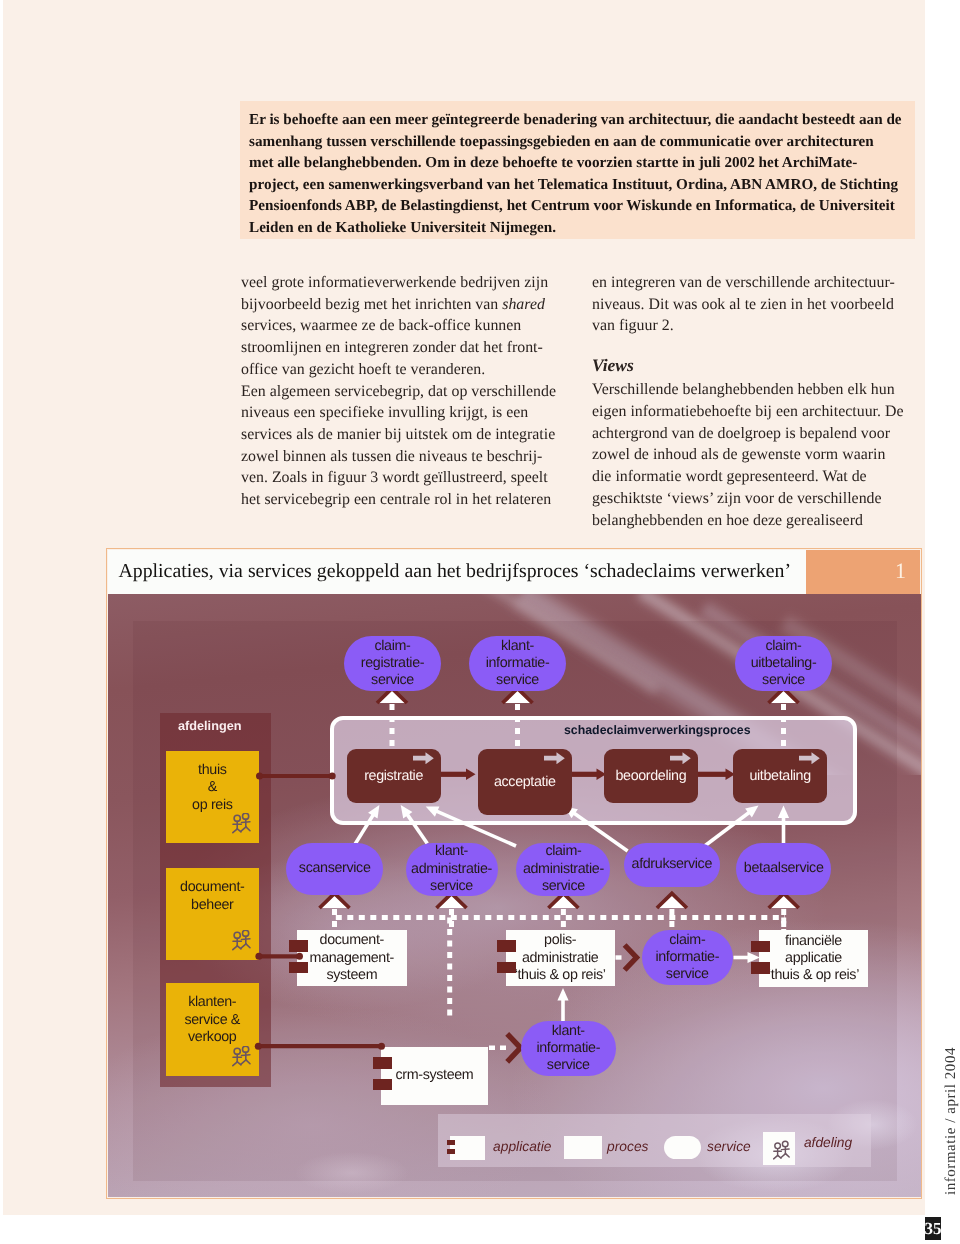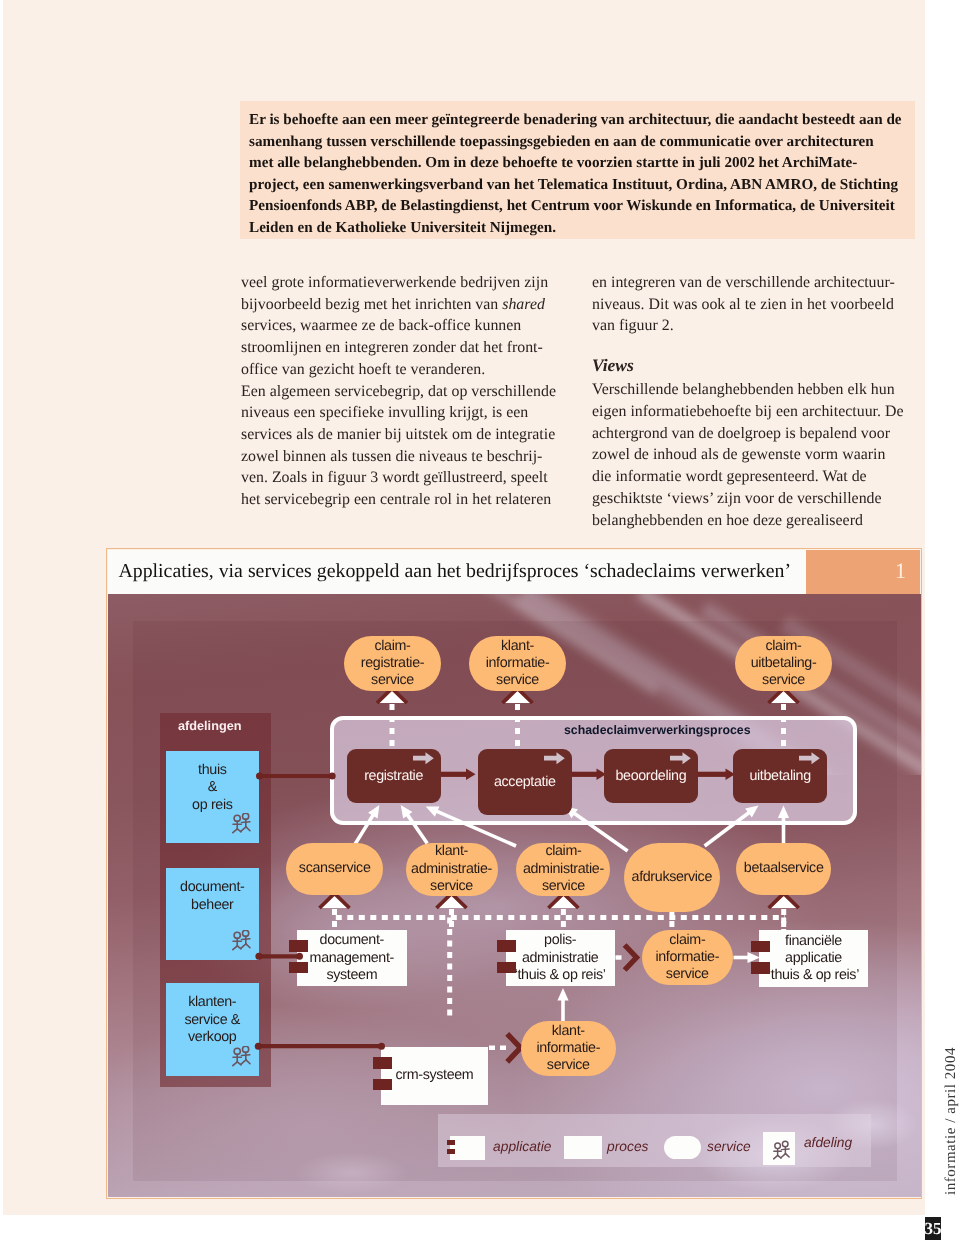--- a/index.html
+++ b/index.html
@@ -42,30 +42,30 @@
     radial-gradient(ellipse 8% 6% at 94% 88%, rgba(240,236,250,.45), rgba(0,0,0,0) 70%),
     radial-gradient(ellipse 10% 5% at 30% 96%, rgba(228,214,228,.35), rgba(0,0,0,0) 70%);}
   #diagram,#backlayer,#toplayer{position:absolute;inset:0;pointer-events:none;}
   #backlayer > div{position:absolute;box-sizing:border-box;}
   #connlayer,#topsvg{position:absolute;left:0;top:0;width:812px;height:601px;}
   
   #diagram > div{position:absolute;box-sizing:border-box;}
   #diagram div{box-sizing:border-box;}
   .lblwrap{position:relative;text-align:center;width:100%;}
   .lbl{position:relative;}
-  .svcoval{background:#fdba74;border-radius:999px;display:flex;align-items:center;justify-content:center;text-align:center;
+  .svcoval{background:#8b5cf6;border-radius:999px;display:flex;align-items:center;justify-content:center;text-align:center;
       font-family:"Liberation Sans",sans-serif;font-size:14.3px;letter-spacing:-0.35px;line-height:17.2px;color:#241a18;}
   .procbox{background:#6b2c28;border-radius:9px;display:flex;align-items:center;justify-content:center;
       font-family:"Liberation Sans",sans-serif;font-size:14.3px;letter-spacing:-0.35px;color:#fdf4f2;}
   .procbox .parrow{position:absolute;right:7px;top:3.4px;width:20.8px;height:12.4px;}
   .appbox{background:#fdfdfb;display:flex;align-items:center;justify-content:center;text-align:center;
       font-family:"Liberation Sans",sans-serif;font-size:14.3px;letter-spacing:-0.35px;line-height:17.2px;color:#241a18;}
   .appbox .tab{position:absolute;left:-8.1px;width:19px;height:11.5px;background:#6e2420;}
   .appbox .t1{top:10.4px;} .appbox .t2{top:32px;}
-  .afdbox{background:#7dd3fc;font-family:"Liberation Sans",sans-serif;font-size:14.3px;letter-spacing:-0.35px;line-height:17.7px;color:#241a18;
+  .afdbox{background:#eab308;font-family:"Liberation Sans",sans-serif;font-size:14.3px;letter-spacing:-0.35px;line-height:17.7px;color:#241a18;
       text-align:center;display:flex;align-items:flex-start;justify-content:center;padding-top:11px;}
   .afdbox .people{position:absolute;right:6.5px;bottom:8px;width:21px;height:22px;}
   .afdpanel-bg{background:rgba(110,42,46,.58);}
   #afdlabel{position:absolute;font-family:"Liberation Sans",sans-serif;font-weight:bold;font-size:12.7px;color:#fbeef0;}
   .prockader{border:4.4px solid #ffffff;border-radius:13px;background:rgba(215,198,220,.76);}
   #prockaderlabel{position:absolute;transform:translateX(-50%);font-family:"Liberation Sans",sans-serif;font-weight:bold;font-size:12.35px;color:#0f172a;white-space:nowrap;}
   .legendbg{background:rgba(226,212,228,.45);}
   .lg-applicatie{background:#fdfdfb;}
   .lg-applicatie .tab{position:absolute;left:-3.1px;width:8.1px;height:5.1px;background:#6e2420;}
   .lg-applicatie .t1{top:4.2px;} .lg-applicatie .t2{top:12.9px;}
@@ -325,21 +325,21 @@
               <div class="lbl">service</div>
             </div>
           </div>
           <div class="svcoval" style="left: 408.4px; top: 248.5px; width: 94px; height: 53.5px;">
             <div class="lblwrap">
               <div class="lbl">claim-</div>
               <div class="lbl">administratie-</div>
               <div class="lbl">service</div>
             </div>
           </div>
-          <div class="svcoval" style="left: 515.8px; top: 249px; width: 96px; height: 69px;">
+          <div class="svcoval" style="left: 515.8px; top: 249px; width: 96px; height: 44px;">
             <div class="lblwrap">
               <div class="lbl">afdrukservice</div>
             </div>
           </div>
           <div class="svcoval" style="left: 628.2px; top: 249px; width: 95px; height: 52px;">
             <div class="lblwrap">
               <div class="lbl">betaalservice</div>
             </div>
           </div>
           <div class="svcoval" style="left: 533.6px; top: 336.3px; width: 91.4px; height: 54.3px;">

